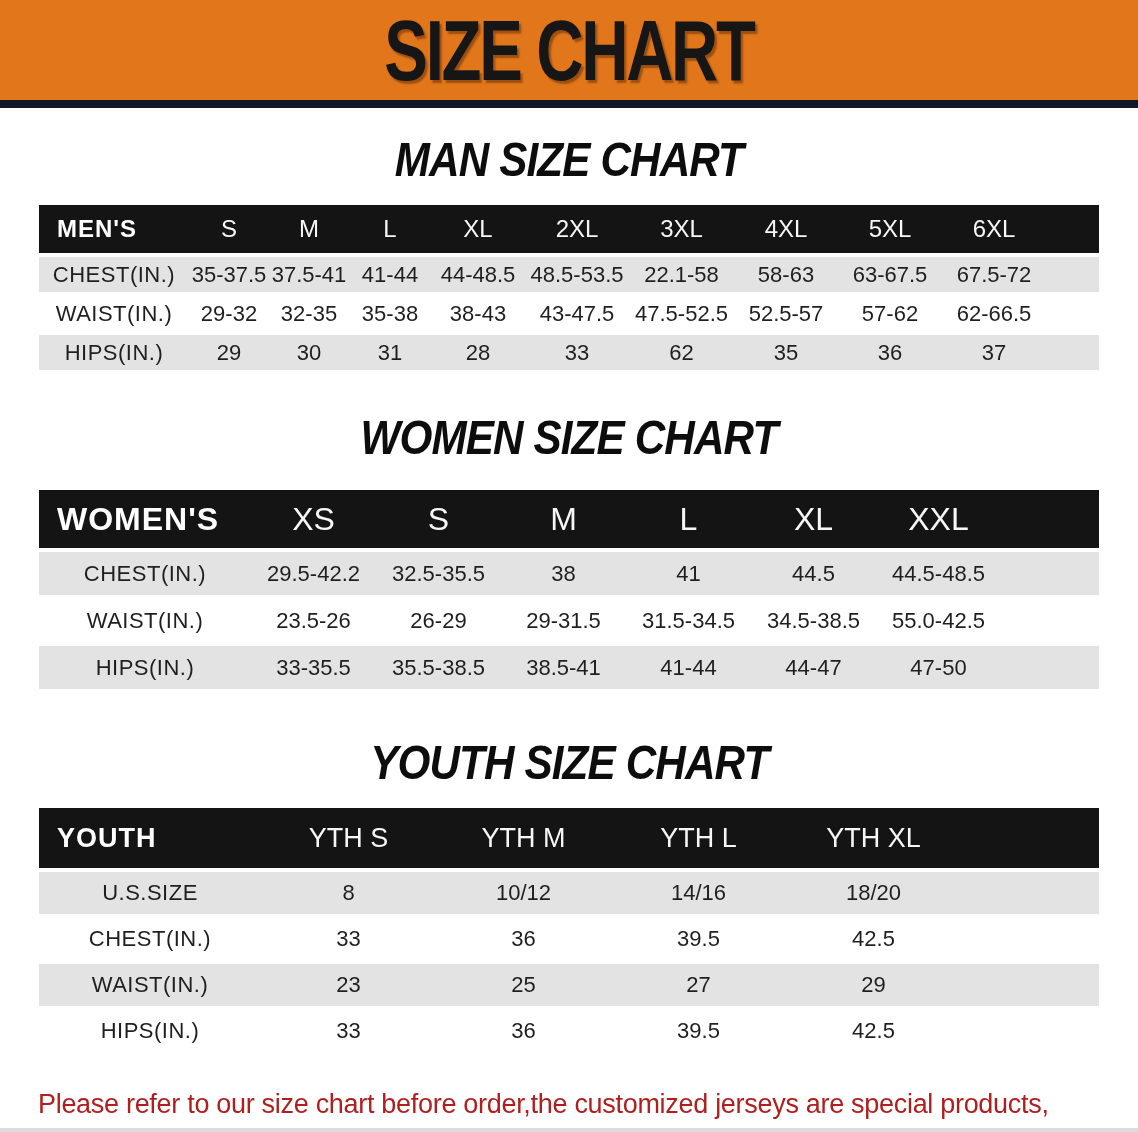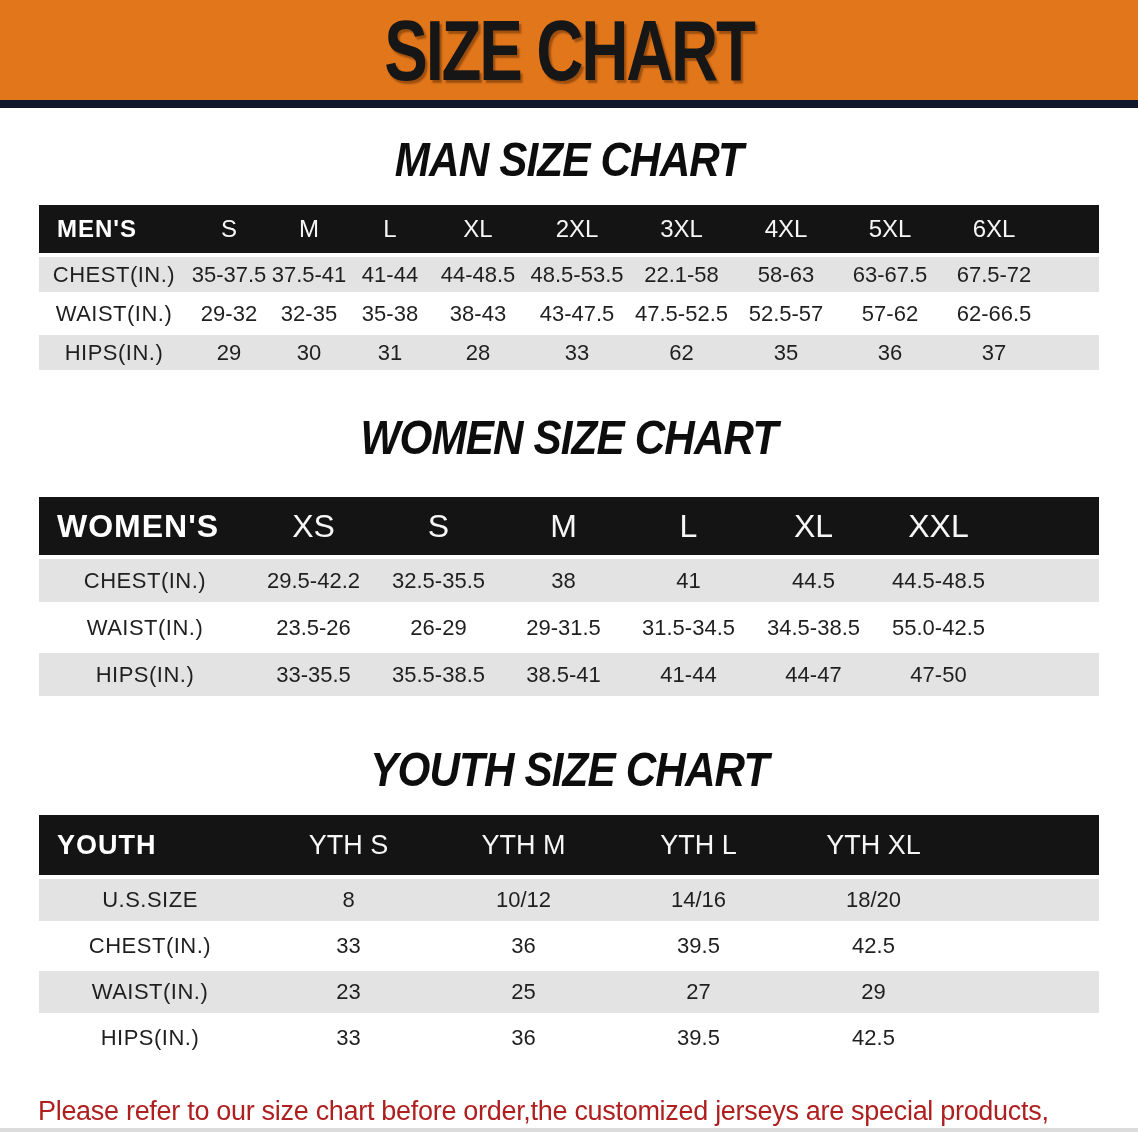--- a/index.html
+++ b/index.html
@@ -30,21 +30,21 @@
     color: #161616;
     transform: scaleX(0.76);
     letter-spacing: -3px;
     white-space: nowrap;
     text-shadow: 3px 3px 2px rgba(70, 30, 0, 0.45);
   }
 
   
   .heading-wrap { text-align: center; font-style: italic; }
   .heading-wrap.men   { margin-top: 24px; margin-bottom: 14px; }
-  .heading-wrap.women { margin-top: 36px; margin-bottom: 28px; }
+  .heading-wrap.women { margin-top: 36px; margin-bottom: 21px; }
   .heading-wrap.youth { margin-top: 42px; margin-bottom: 14px; }
   .section-heading {
     display: inline-block;
     font-size: 48px;
     font-weight: 900;
     color: #0d0d0d;
     transform: scaleX(0.88);
     letter-spacing: -1px;
     white-space: nowrap;
   }

